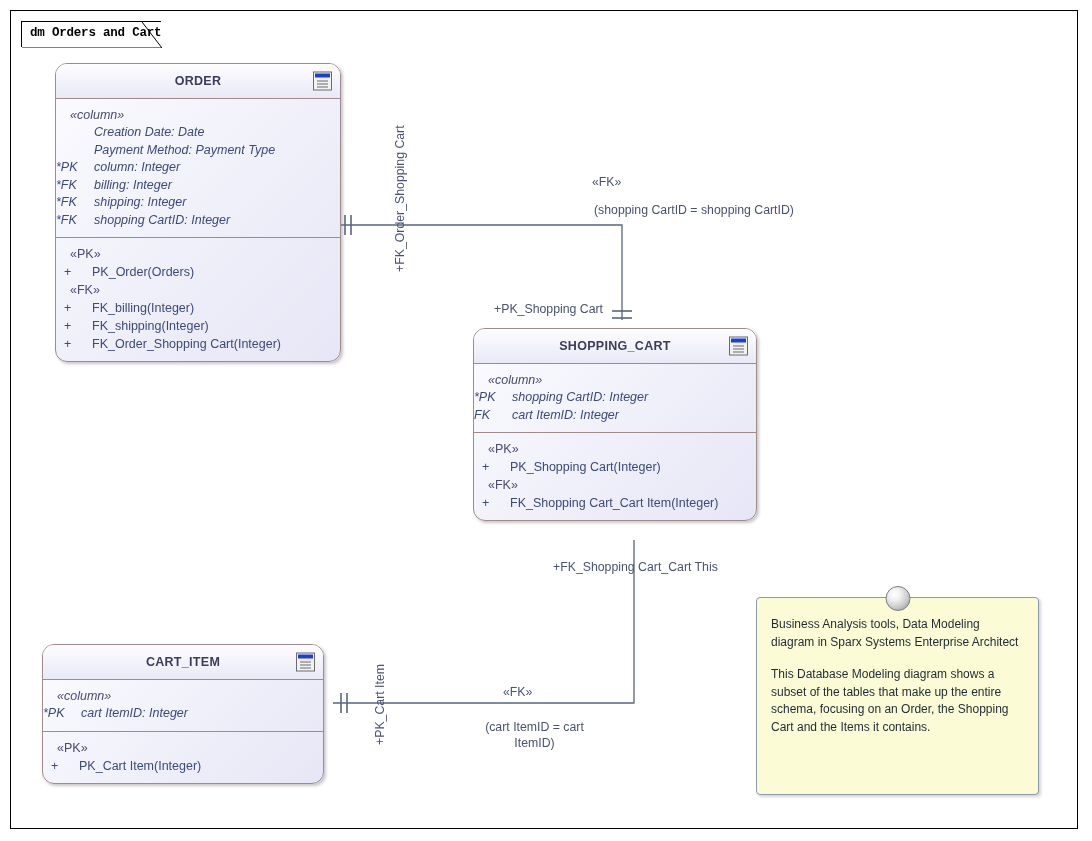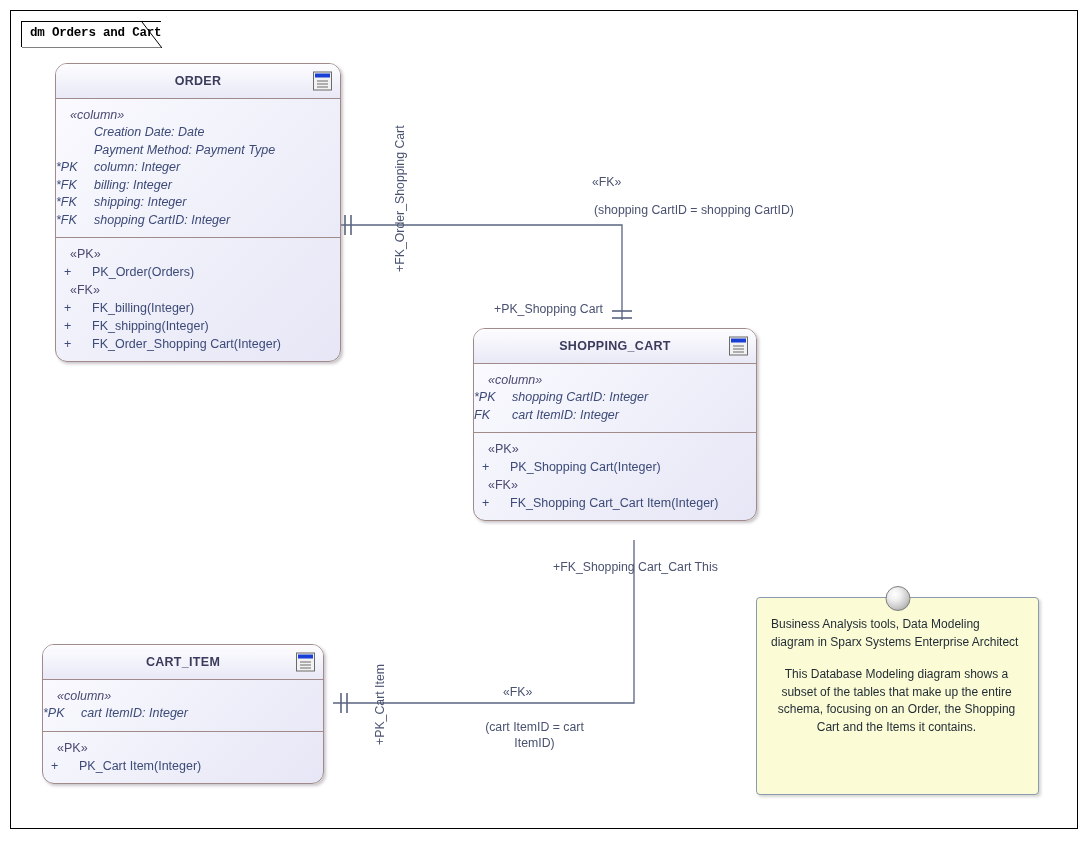--- a/index.html
+++ b/index.html
@@ -176,21 +176,21 @@
     background: radial-gradient(circle at 36% 32%, #ffffff 0%, #f0f0f0 28%, #c9c9c9 62%, #8d8d8d 100%);
     border: 1px solid #7d7d7d;
     box-sizing: border-box;
   }
   .note-para {
     font-size: 12px;
     line-height: 17.5px;
     color: #1f2a33;
     margin: 0 0 15px 0;
   }
-  .note-para:last-child { margin-bottom: 0; text-align: center; }
+  .note-para:last-child { margin-bottom: 0; }
 
   
   .conn-label {
     position: absolute;
     font-size: 12.3px;
     line-height: 16px;
     color: #4a5270;
     white-space: nowrap;
   }
   .conn-label.vertical {

